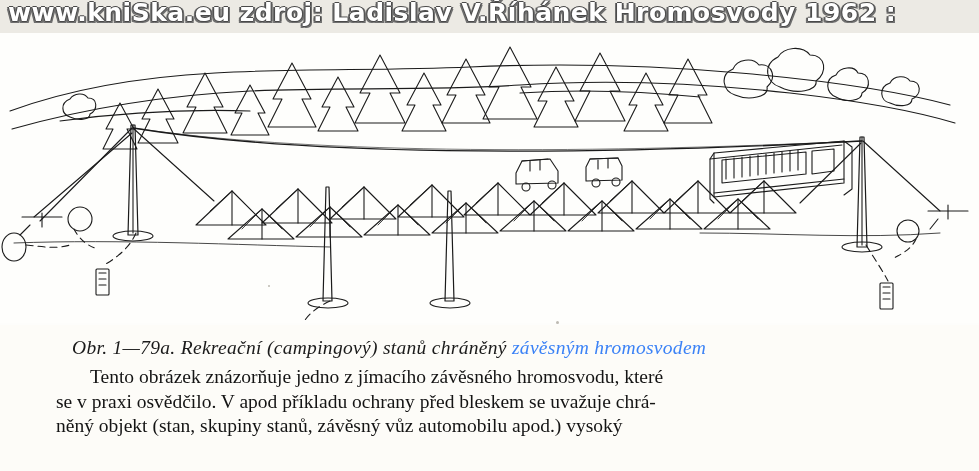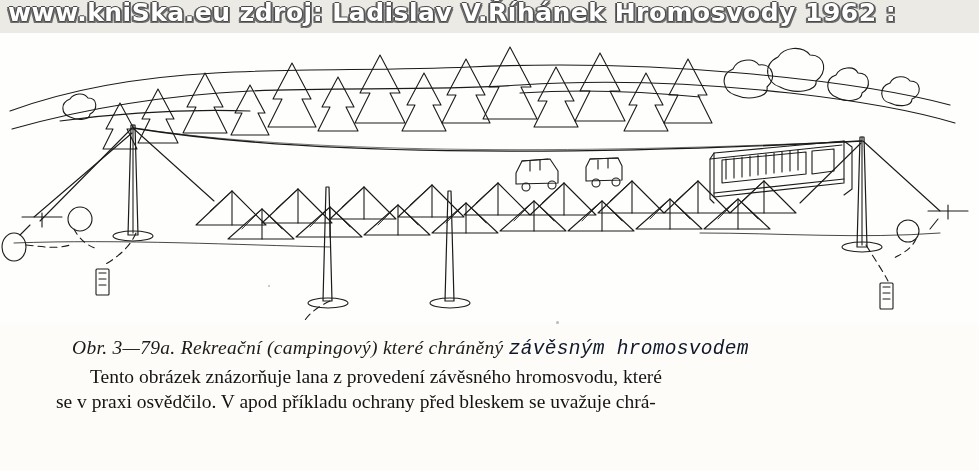--- a/index.html
+++ b/index.html
@@ -39,21 +39,21 @@
   }
   .caption{
     position:absolute;left:72px;top:12px;width:870px;
     font-family:"Liberation Serif",serif;
     font-style:italic;
     font-size:19.5px;
     color:#1b1b1b;
     white-space:nowrap;
     letter-spacing:0.3px;
   }
-  .caption .hl{ color:#0f172a;font-family:Liberation Mono, monospace; }
+  .caption .hl{ color:#3b82f6; }
   .bodytext{
     position:absolute;left:56px;top:40px;width:898px;
     font-family:"Liberation Serif",serif;
     font-size:19.5px;
     line-height:24.5px;
     color:#141414;
     text-align:justify;
   }
   .bodytext .l{display:block;white-space:nowrap;}
   .bodytext .l.first{text-indent:34px;}
@@ -247,24 +247,25 @@
       </g>
     </svg>
 
     <div class="speck" style="left:556px;top:288px;width:3px;height:3px;"></div>
     <div class="speck" style="left:268px;top:252px;width:2px;height:2px;"></div>
   </div>
 
   <div id="textblock">
 
     <div class="caption">
-      <span>Obr. 3—79a.</span>
-      <span>Rekreační (campingový) které chráněný</span>
+      <span>Obr. 1—79a.</span>
+      <span>Rekreační (campingový) stanů chráněný</span>
       <span class="hl">závěsným hromosvodem</span>
     </div>
 
     <div class="bodytext">
-      <span class="l first">Tento obrázek znázorňuje lana z provedení závěsného hromosvodu, které</span>
+      <span class="l first">Tento obrázek znázorňuje jedno z jímacího závěsného hromosvodu, které</span>
       <span class="l">se v praxi osvědčilo. V apod příkladu ochrany před bleskem se uvažuje chrá-</span>
+      <span class="l">něný objekt (stan, skupiny stanů, závěsný vůz automobilu apod.) vysoký</span>
     </div>
   </div>
 
 </div>
 
 </body></html>

